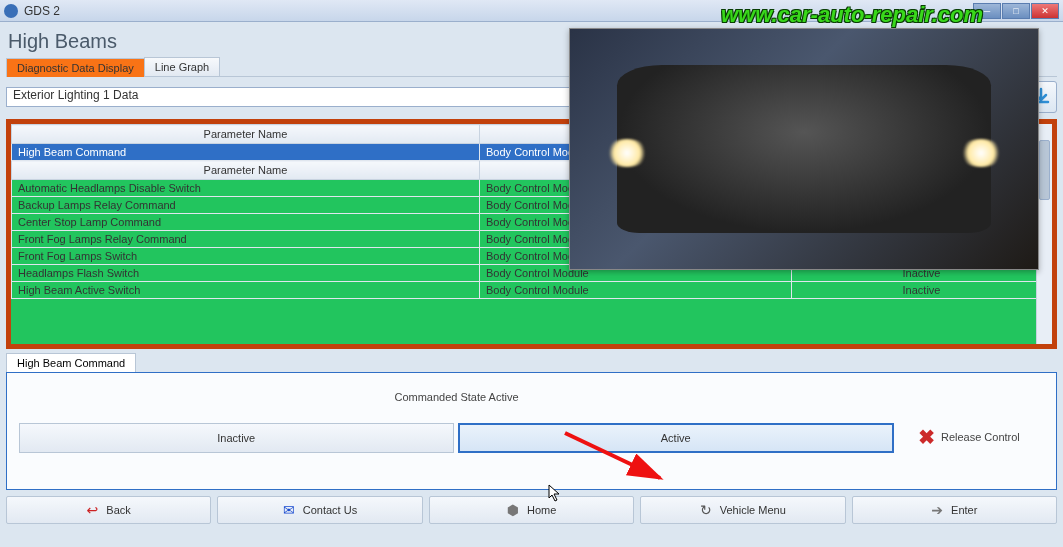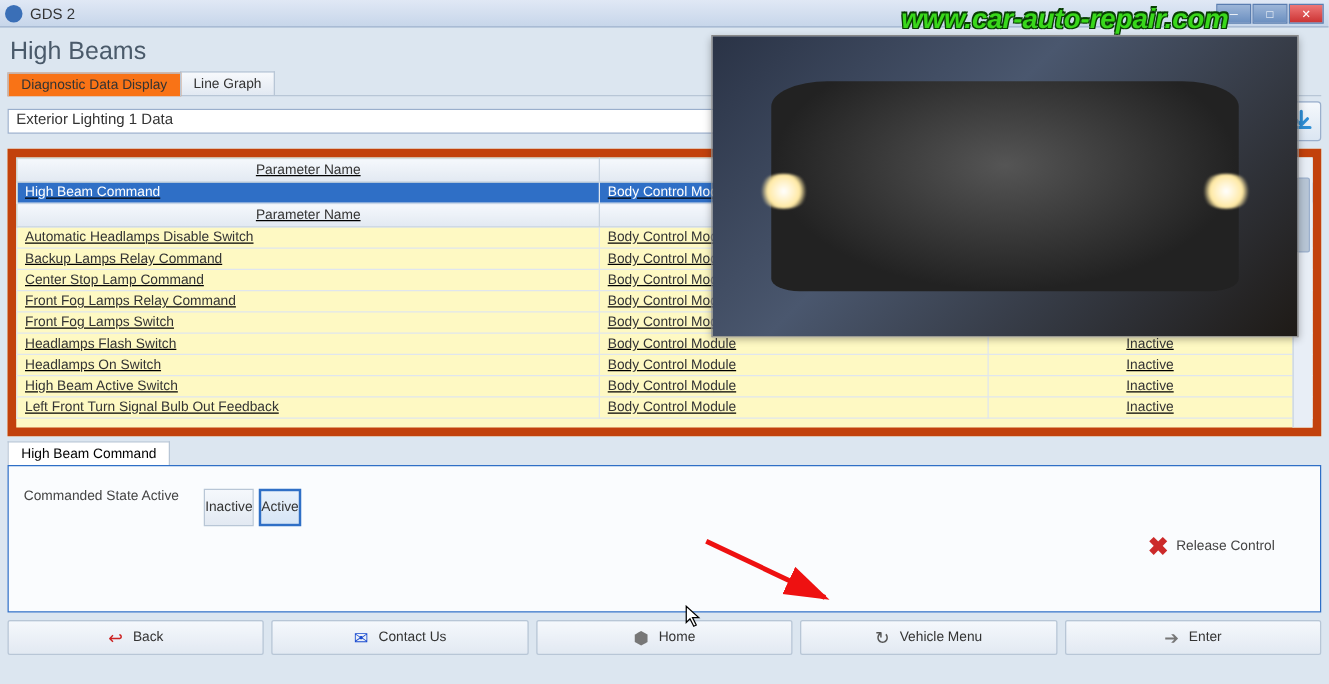--- a/index.html
+++ b/index.html
@@ -89,21 +89,21 @@
 }
 .dropdown .chev{margin-left:auto;font-size:9px;color:#555;}
 .sq-btn{
   width:32px;height:32px;
   background:linear-gradient(#f5f8fc,#dbe6f2);
   border:1px solid #9aafcc;
   border-radius:3px;
   display:flex;align-items:center;justify-content:center;
 }
 .sq-btn svg{width:20px;height:20px;}
-.table-wrap{border:7px solid #c2410c;background:#fef9c3;height:230px;position:relative;text-decoration:underline;}
+.table-wrap{border:5px solid #c2410c;background:#22c55e;height:230px;position:relative;}
 table{width:100%;border-collapse:collapse;font-size:11px;}
 th{
   background:linear-gradient(#f5f8fc,#e2e9f2);
   border:1px solid #c8d3e0;
   padding:3px 6px;
   font-weight:normal;
   color:#333;
   text-align:center;
 }
 td{
@@ -126,21 +126,21 @@
   font-size:11px;
 }
 .command-panel{
   border:1px solid #2f6fc6;
   padding:18px 12px 6px 12px;
   background:#fafcfe;
   display:flex;
   position:relative;
   height:118px;
 }
-.command-main{flex:1;display:flex;flex-direction:row;gap:20px;}
+.command-main{flex:1;display:flex;flex-direction:column;gap:20px;}
 .command-status{text-align:center;font-size:11px;color:#444;}
 .state-btns{display:flex;gap:4px;}
 .state-btn{
   flex:1;
   height:30px;
   background:linear-gradient(#f5f8fc,#e2e9f2);
   border:1px solid #b8c6d6;
   display:flex;align-items:center;justify-content:center;
   font-size:11px;color:#333;
 }
@@ -318,31 +318,21 @@
             <td>Front Fog Lamps Switch</td>
             <td>Body Control Module</td>
             <td class="col-value">Inactive</td>
           </tr>
       <tr>
             <td>Headlamps Flash Switch</td>
             <td>Body Control Module</td>
             <td class="col-value">Inactive</td>
           </tr>
       <tr>
-            <td>Headlamps On Switch</td>
-            <td>Body Control Module</td>
-            <td class="col-value">Inactive</td>
-          </tr>
-      <tr>
             <td>High Beam Active Switch</td>
-            <td>Body Control Module</td>
-            <td class="col-value">Inactive</td>
-          </tr>
-      <tr>
-            <td>Left Front Turn Signal Bulb Out Feedback</td>
             <td>Body Control Module</td>
             <td class="col-value">Inactive</td>
           </tr>
     </tbody>
       </table>
     <div class="scroll-stub">
         <div class="thumb"></div>
       </div>
   </div>
 

